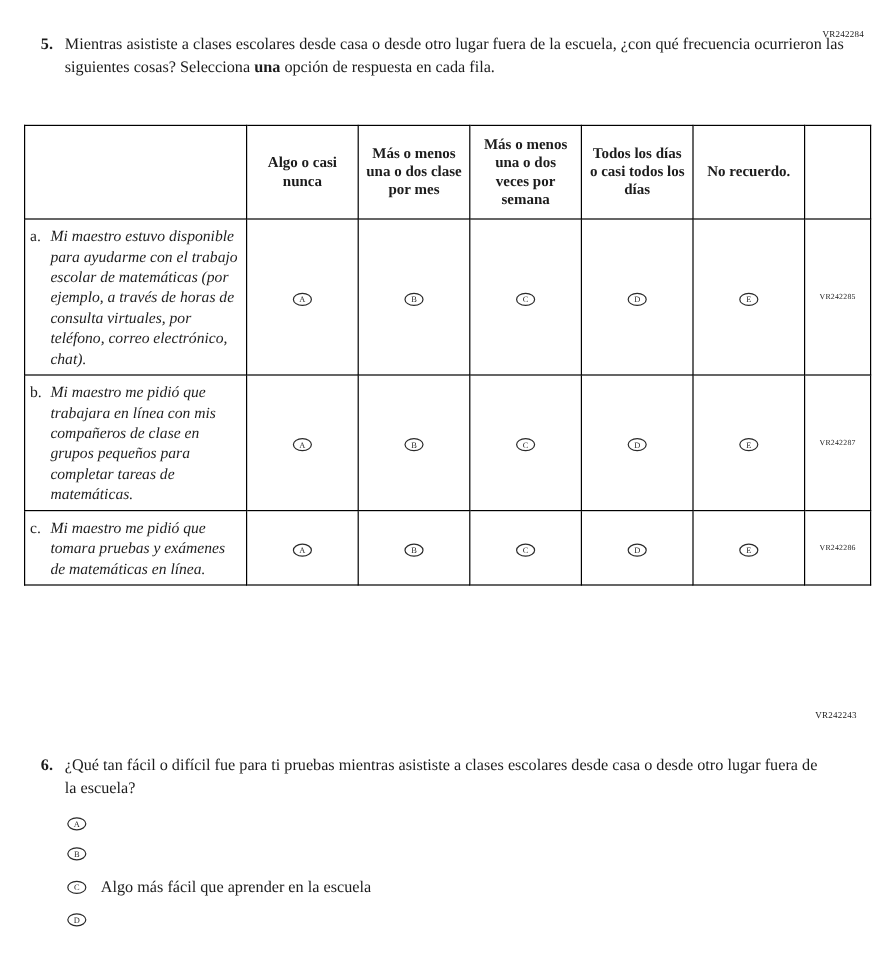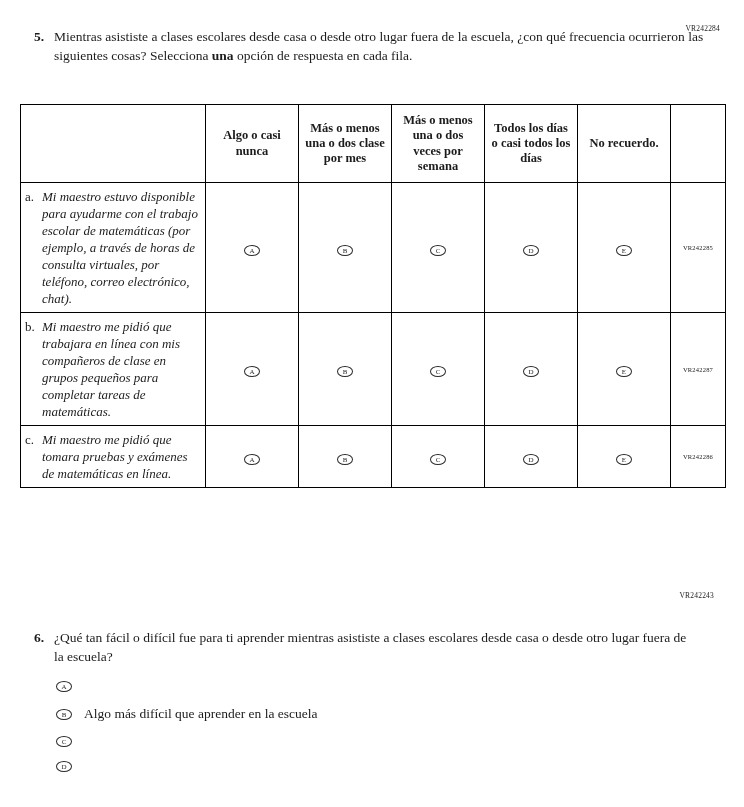--- a/index.html
+++ b/index.html
@@ -196,30 +196,30 @@
     <td class="opt-cell"><span class="bubble">E</span></td>
     <td class="code-cell vr-code">VR242286</td>
   </tr>
 </tbody>
   </table>
 
 <div class="vr-code mid-code">VR242243</div>
 
 <div class="question q6">
   <div class="q-num">6.</div>
-  <div class="q-text">¿Qué tan fácil o difícil fue para ti aprender mientras asististe a clases escolares desde casa o desde otro lugar fuera de la escuela?</div>
+  <div class="q-text">¿Qué tan fácil o difícil fue para ti pruebas mientras asististe a clases escolares desde casa o desde otro lugar fuera de la escuela?</div>
 </div>
 
 <div class="q6-options">
   <div class="q6-option">
     <span class="bubble">A</span>
   </div>
   <div class="q6-option">
     <span class="bubble">B</span>
-    <span>Algo más difícil que aprender en la escuela</span>
   </div>
   <div class="q6-option">
     <span class="bubble">C</span>
+    <span>Algo más fácil que aprender en la escuela</span>
   </div>
   <div class="q6-option">
     <span class="bubble">D</span>
   </div>
 </div>
 
 </body></html>

